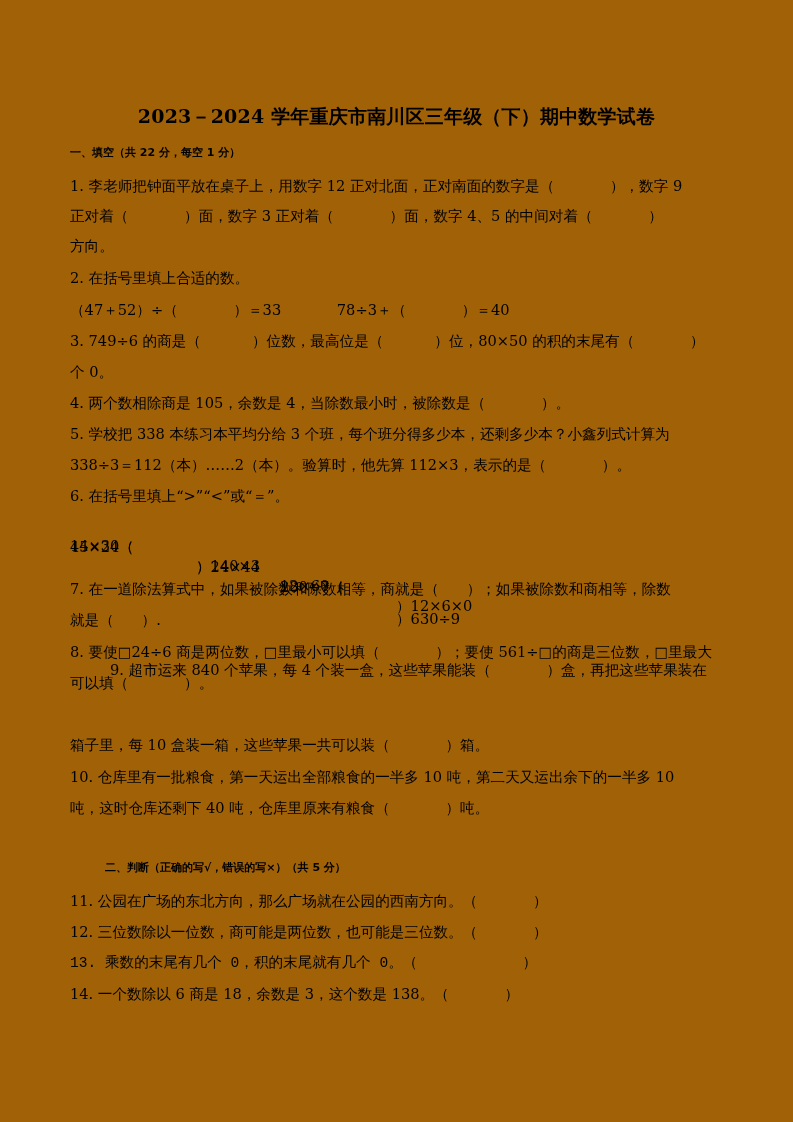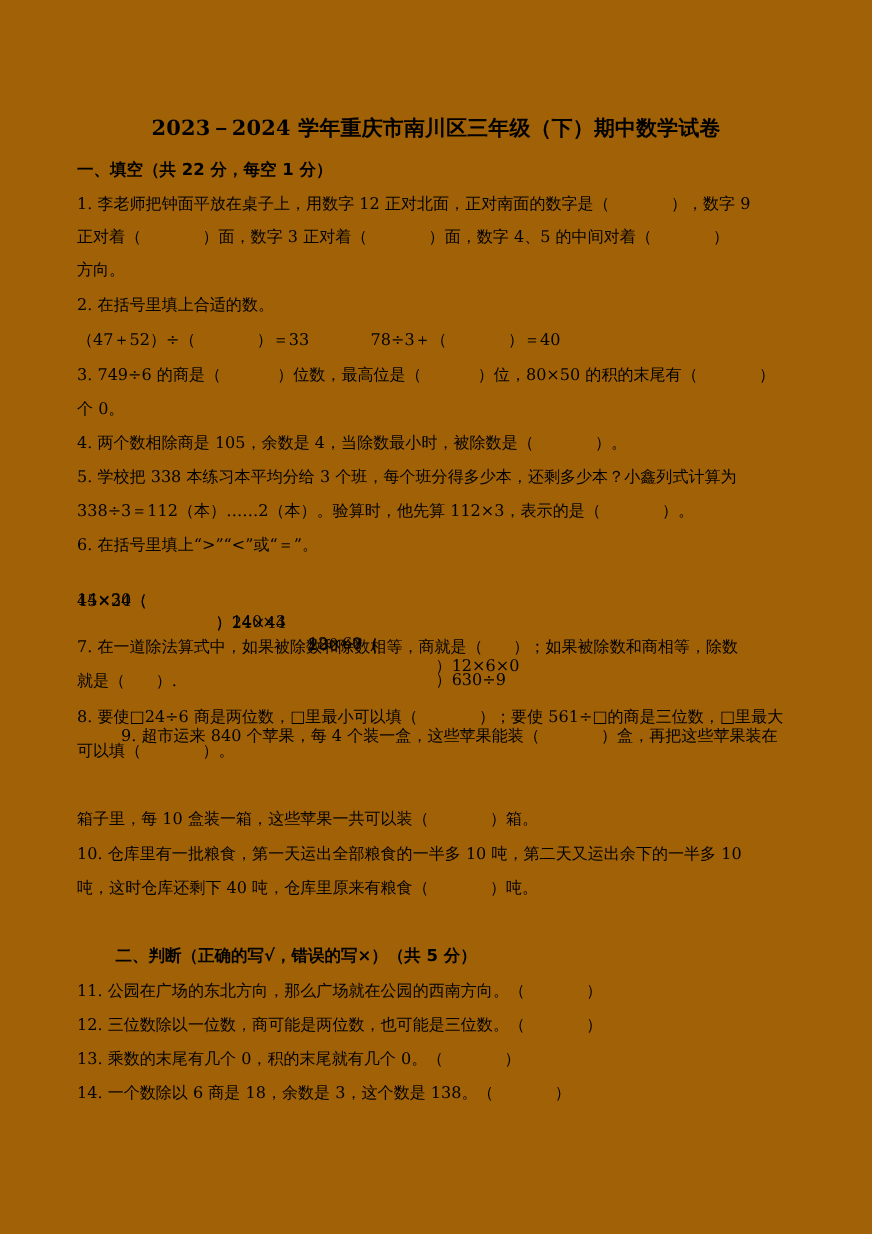--- a/index.html
+++ b/index.html
@@ -8,21 +8,21 @@
       font-family: "DejaVu Serif", "Liberation Serif", serif;
       color: #000000;
     }
     .page { position: absolute; left: 0; top: 0; width: 793px; height: 1122px; background: #a16207; }
     .title {
       position: absolute; left: 0; top: 104px; width: 793px; text-align: center;
       font-family: "DejaVu Serif", "Liberation Serif", serif;
       font-weight: bold; font-size: 19px; letter-spacing: 0.2px;
     }
     .section {
-      position: absolute; left: 70px; font-weight: bold; font-size: 15px;
+      position: absolute; left: 70px; font-weight: bold; font-size: 11px;
       font-family: "DejaVu Sans", "Liberation Sans", sans-serif;
     }
     .line {
       position: absolute; left: 70px; font-size: 14.6px; white-space: pre;
       font-family: "DejaVu Serif", "Liberation Serif", serif;
       line-height: 20px;
     }
     .row { position: absolute; left: 70px; font-size: 14.6px; white-space: pre; line-height: 20px; }
     .col { position: absolute; white-space: pre; }
   </style>
@@ -65,15 +65,15 @@
   <div class="line" style="top:673px;">可以填（            ）。</div>
   <div class="line" style="top:660px;margin-left:40px;">9. 超市运来 840 个苹果，每 4 个装一盒，这些苹果能装（            ）盒，再把这些苹果装在</div>
   <div class="line" style="top:735px;">箱子里，每 10 盒装一箱，这些苹果一共可以装（            ）箱。</div>
   <div class="line" style="top:767px;">10. 仓库里有一批粮食，第一天运出全部粮食的一半多 10 吨，第二天又运出余下的一半多 10</div>
   <div class="line" style="top:798px;">吨，这时仓库还剩下 40 吨，仓库里原来有粮食（            ）吨。</div>
 
   <div class="section" style="top:860px;margin-left:35px;">二、判断（正确的写√，错误的写×）（共 5 分）</div>
 
   <div class="line" style="top:891px;">11. 公园在广场的东北方向，那么广场就在公园的西南方向。（            ）</div>
   <div class="line" style="top:922px;">12. 三位数除以一位数，商可能是两位数，也可能是三位数。（            ）</div>
-  <div class="line" style="top:953px;">13. 乘数的末尾有几个 0，积的末尾就有几个 0。（            ）</div>
+  <div class="line" style="top:953px;font-family:Liberation Mono, monospace;">13. 乘数的末尾有几个 0，积的末尾就有几个 0。（            ）</div>
   <div class="line" style="top:984px;">14. 一个数除以 6 商是 18，余数是 3，这个数是 138。（            ）</div>
 </div>
 
 </body></html>

